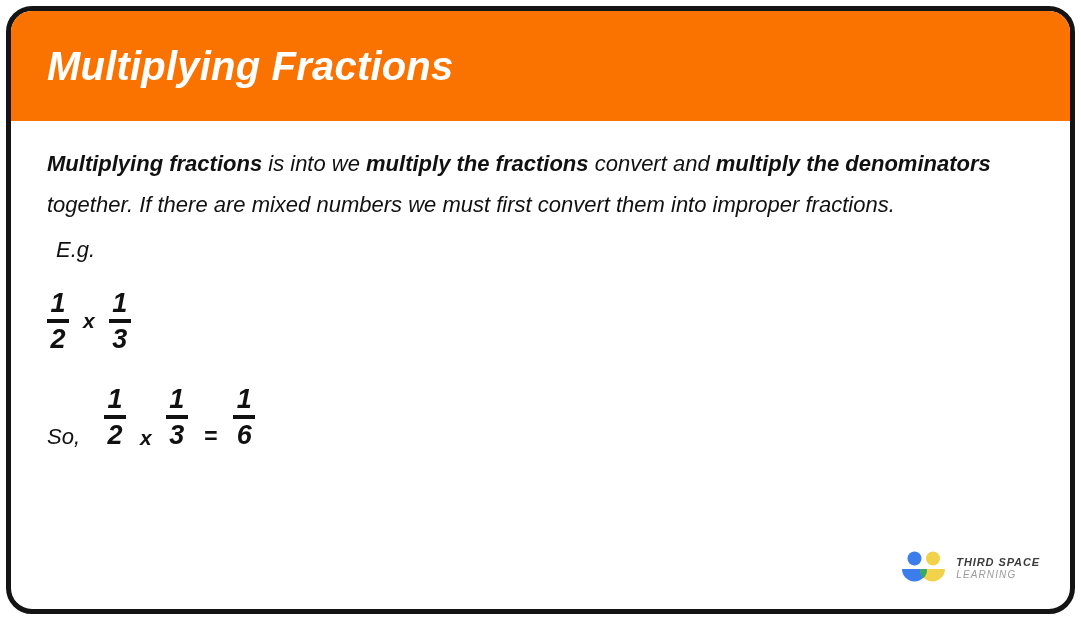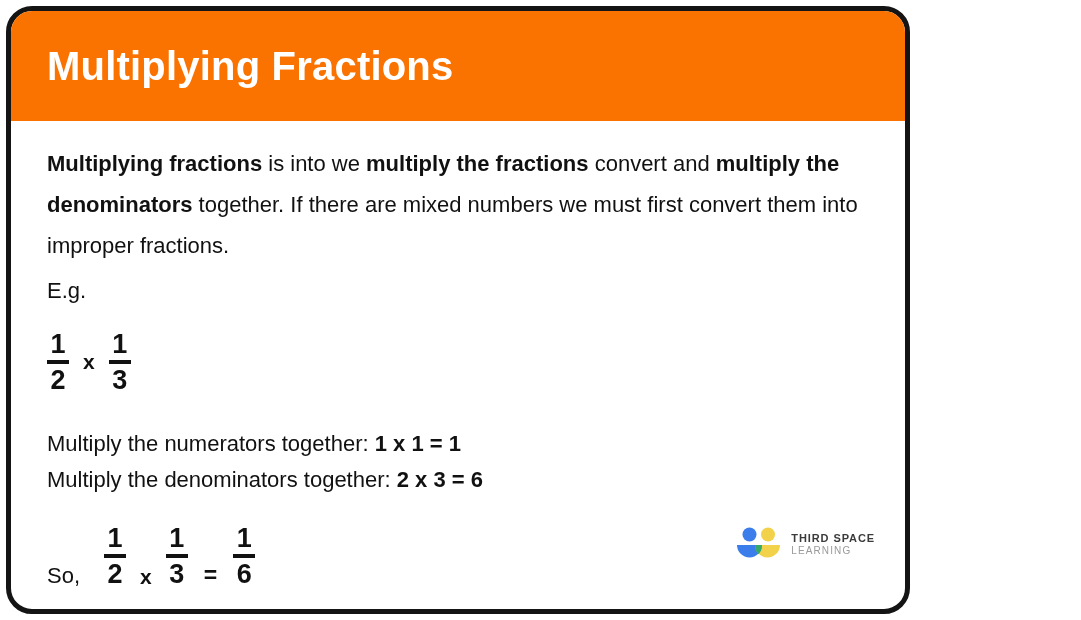--- a/index.html
+++ b/index.html
@@ -12,27 +12,28 @@
     height: 620px;
     font-family: "Liberation Sans", sans-serif;
     overflow: hidden;
   }
 
   
   .card-outer {
     position: absolute;
     left: 6px;
     top: 6px;
-    width: 904px;
+    width: 1069px;
     height: 608px;
     box-sizing: border-box;
     border: 5px solid #141414;
     border-radius: 26px;
     background: #ffffff;
     overflow: hidden;
+    font-style: italic;
   }
 
   
   .header {
     height: 110px;
     background: #fa7300;
     display: flex;
     align-items: center;
     padding: 0 0 0 36px;
     box-sizing: border-box;
@@ -59,21 +60,21 @@
     color: #111111;
     max-width: 995px;
     margin: 0;
   }
   .intro b { font-weight: bold; }
 
   .eg-line {
     font-size: 22px;
     line-height: 30px;
     color: #111111;
-    margin: 10px 0 0 0;
+    margin: 10px 0 0 9px;
   }
 
   
   .equation {
     display: flex;
     align-items: center;
     gap: 0;
   }
   .eq-top {
     margin-top: 18px;
@@ -133,21 +134,21 @@
   .so-label {
     font-size: 22px;
     color: #111111;
     padding-right: 24px;
   }
 
   
   .logo {
     position: absolute;
     right: 30px;
-    bottom: 48px;
+    bottom: 24px;
     display: flex;
     align-items: center;
     gap: 9px;
   }
   .logo-mark {
     width: 46px;
     height: 34px;
     position: relative;
   }
   .logo-text {
@@ -189,24 +190,20 @@
         <span class="den">2</span>
       </span>
       <span class="op">x</span>
       <span class="frac">
         <span class="num">1</span>
         <span class="bar"></span>
         <span class="den">3</span>
       </span>
     </div>
 
-    <div class="steps">
-      <div class="step"><span>Multiply the numerators together: </span><b>1 x 1 = 1</b></div>
-      <div class="step"><span>Multiply the denominators together: </span><b>2 x 3 = 6</b></div>
-    </div>
 
     <div class="final-row">
       <span class="so-label">So,</span>
       <span class="frac">
         <span class="num">1</span>
         <span class="bar"></span>
         <span class="den">2</span>
       </span>
       <span class="op">x</span>
       <span class="frac">

